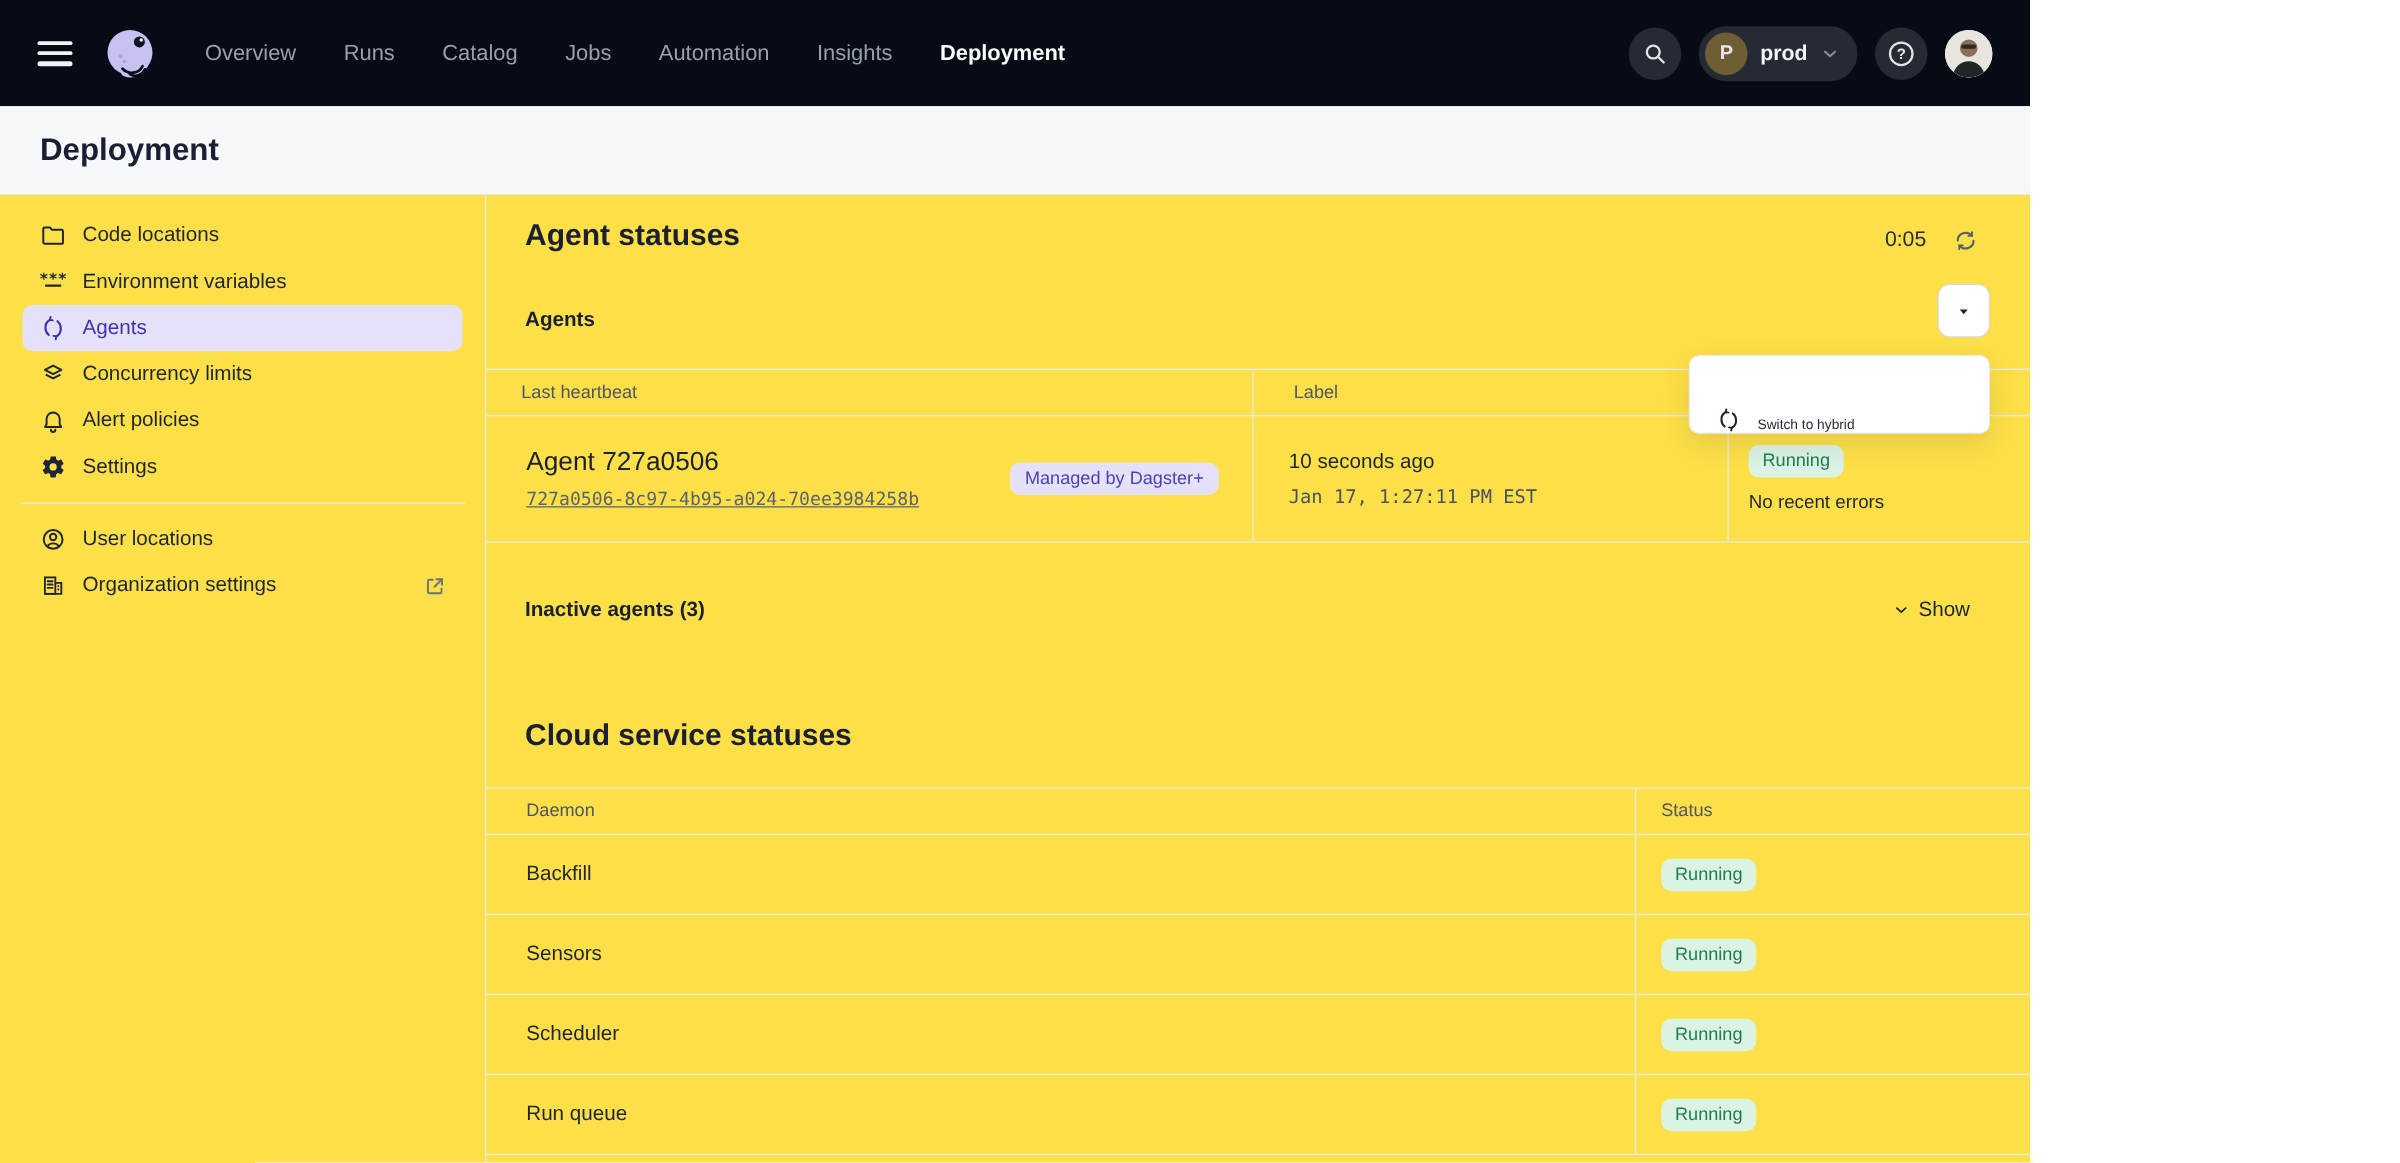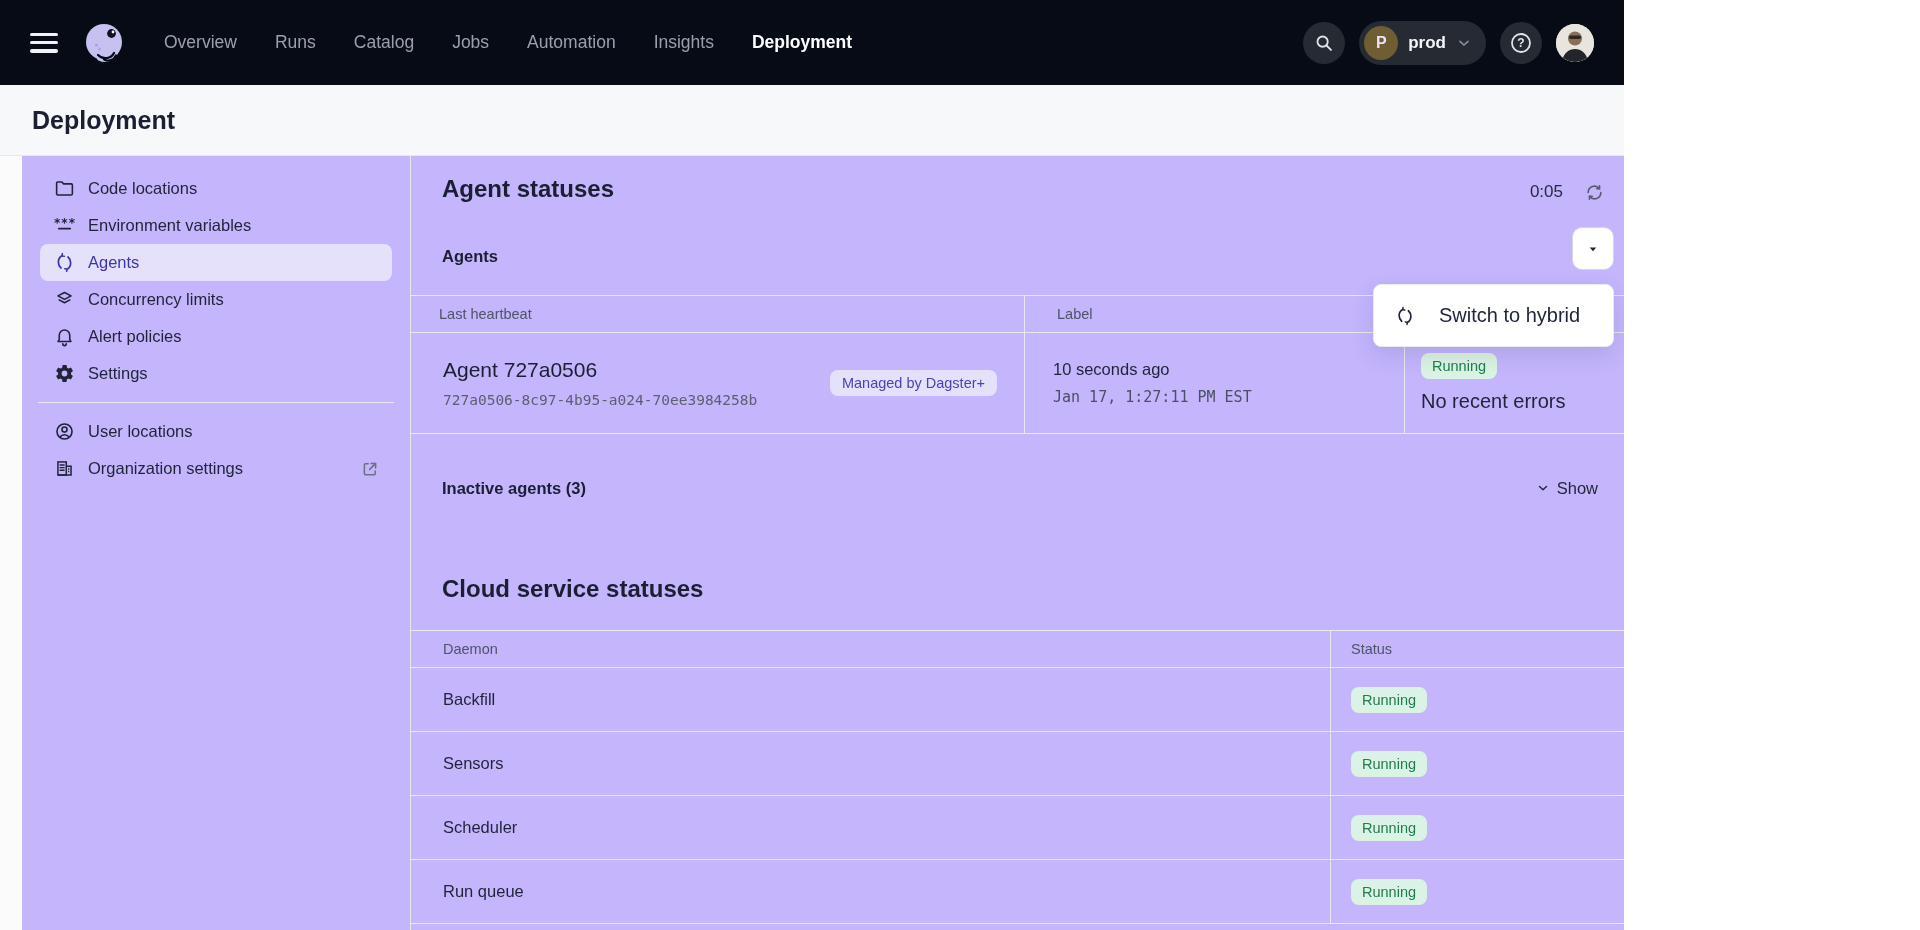--- a/index.html
+++ b/index.html
@@ -27,21 +27,21 @@
 
   
   .pagehead { position:absolute; top:85px; left:0; width:100%; height:71px; background:#F7F8FA;
               border-bottom:1px solid #E7E9EE; display:flex; align-items:center; padding:0 32px; }
   .page-title { font-size:25px; font-weight:700; color:#1A1F33; }
   .ph-spacer { flex:1; }
   .reload-btn { height:38px; display:flex; align-items:center; gap:9px; padding:0 16px; background:#FFFFFF;
                 border:1px solid #D5D8E0; border-radius:10px; font-size:16px; color:#1F2438; cursor:pointer; }
 
   
-  .bodyrow { position:absolute; top:156px; left:0; width:100%; height:774px; display:flex; background:#c4b5fd;margin-left:22px; }
+  .bodyrow { position:absolute; top:156px; left:0; width:100%; height:774px; display:flex; background:#fde047; }
   .sidebar { width:389px; border-right:1px solid #E7E9EE; padding-top:14px; flex:none; }
   .side-item { height:37px; margin:0 18px; padding:0 13px; border-radius:8px; display:flex; align-items:center; gap:13px;
                font-size:16.5px; color:#1F2438; cursor:pointer; }
   .side-item .s-icon { width:22px; height:22px; display:flex; align-items:center; justify-content:center; color:#1F2438; }
   .side-item.active { background:var(--selected-bg,#E6E1FA); color:var(--accent-purple,#3C36A8); }
   .side-item.active .s-icon { color:var(--accent-purple,#3C36A8); }
   .side-item .s-label { flex:1; }
   .side-item .ext-icon { color:#6A7180; }
   .side-divider { height:1px; background:#E7E9EE; margin:10px 16px; }
 
@@ -60,39 +60,39 @@
   .agents-table { position:absolute; top:139px; left:0; right:0; }
   .a-grid { display:grid; grid-template-columns:614px 380px 461px auto; }
   .t-head { border-top:1px solid #E7E9EE; border-bottom:1px solid #E7E9EE; height:38px; }
   .th { display:flex; align-items:center; font-size:14.5px; color:#4E5565; }
   .t-row { height:101px; border-bottom:1px solid #E7E9EE; }
   .bcol { border-right:1px solid #E7E9EE; }
   .pad1 { padding-left:32px; } .pad2 { padding-left:28px; } .pad3 { padding-left:16px; }
   .cell-label { display:flex; align-items:center; justify-content:space-between; padding-right:27px; }
   .label-block { display:flex; flex-direction:column; gap:10px; }
   .agent-name { font-size:21px; font-weight:400; color:#1A1F33; }
-  .agent-id { font-family:"DejaVu Sans Mono","Liberation Mono",monospace; font-size:14.5px; color:#5A6170; }
+  .agent-id { font-family:"DejaVu Sans Mono","Liberation Mono",monospace; font-size:14.5px; color:#5A6170;text-decoration:underline; }
   .cell-2line { display:flex; flex-direction:column; justify-content:center; gap:9px; }
   .hb-rel { font-size:16.5px; color:#1F2438; }
   .hb-abs { font-family:"DejaVu Sans Mono","Liberation Mono",monospace; font-size:15px; color:#4A5162; }
   .cell-status { display:flex; flex-direction:column; justify-content:center; align-items:flex-start; gap:11px; }
-  .status-note { font-size:20px; color:#1F2438; }
+  .status-note { font-size:15px; color:#1F2438; }
   .cell-actions { position:relative; }
   .row-chevron-btn { left:17px; top:18px; width:40px; height:40px; }
 
   .badge-purple { display:inline-block; background:var(--badge-purple-bg,#E6E1FA); color:var(--badge-purple-text,#4A42B8);
                   font-size:14.5px; padding:5px 12px; border-radius:8px; white-space:nowrap; }
   .badge-green { display:inline-block; background:var(--status-green-bg,#DBF3E4); color:var(--status-green-text,#1E7E4D);
                  font-size:14.5px; padding:5px 11px; border-radius:8px; }
 
   
   .popup-menu { position:absolute; right:32px; top:128px; width:241px; height:63px; background:#FFFFFF;
                 border:1px solid #E8EAEF; border-radius:8px; box-shadow:0 8px 24px rgba(31,36,56,0.12); z-index:30;
                 display:flex; flex-direction:column; justify-content:center; }
-  .menu-item { display:flex; align-items:center; gap:24px; padding:0 21px; height:100%; font-size:20px; color:#1F2438; cursor:pointer; }
+  .menu-item { display:flex; align-items:flex-end; gap:13px; padding:0 21px; height:100%; font-size:11px; color:#1F2438; cursor:pointer; }
   .menu-item .m-icon { width:20px; height:20px; color:#1F2438; display:flex; align-items:center; }
 
   
   .inactive-row { position:absolute; top:312px; left:31px; right:48px; height:40px; display:flex; align-items:center; }
   .inactive-title { font-size:16.5px; font-weight:700; color:#1A1F33; }
   .show-toggle { margin-left:auto; display:flex; align-items:center; gap:7px; font-size:16.5px; color:#1F2438; cursor:pointer; }
 
   
   .daemon-table { position:absolute; top:474px; left:0; right:0; }
   .d-grid { display:grid; grid-template-columns:920px auto; }

